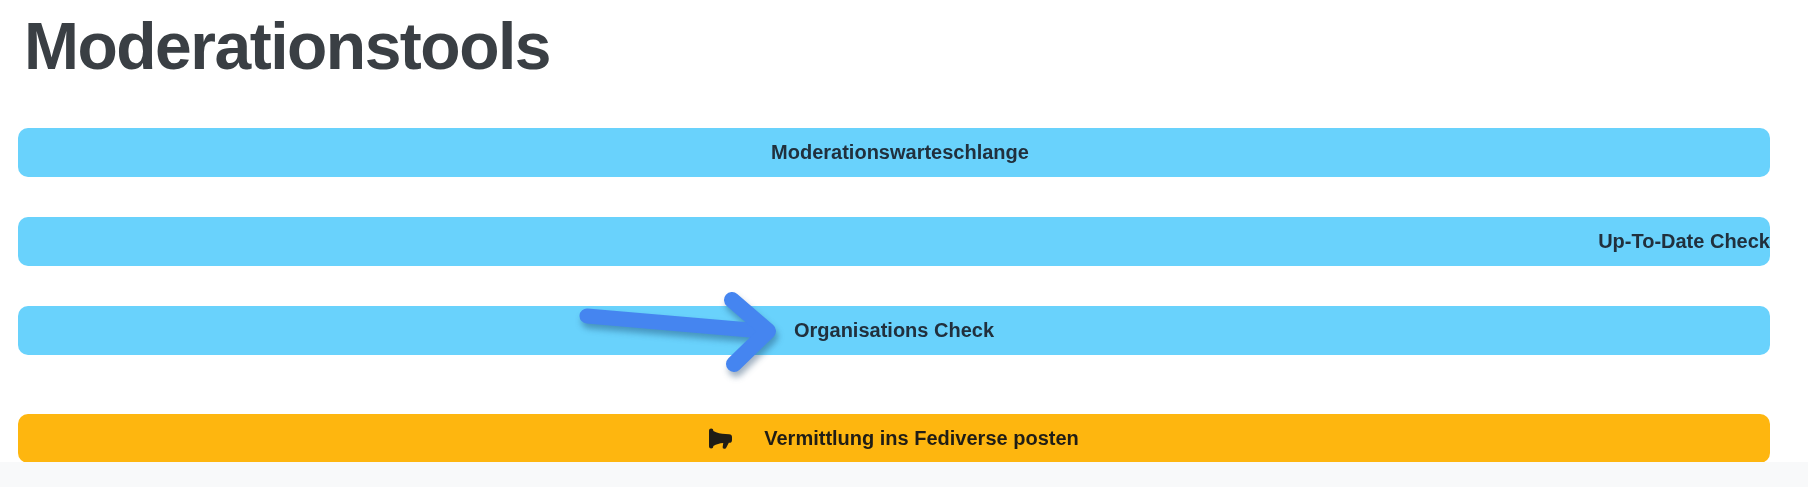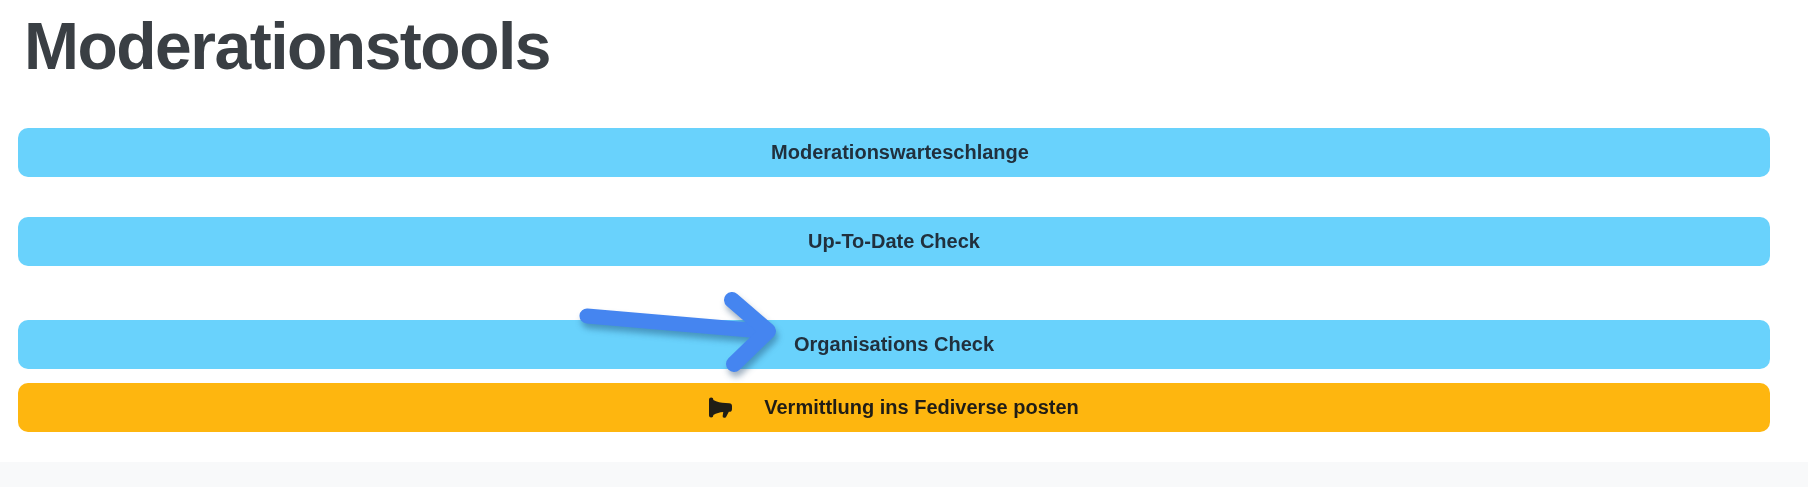--- a/index.html
+++ b/index.html
@@ -33,23 +33,23 @@
     display:flex;
     align-items:center;
     justify-content:center;
     gap:3px;
     cursor:pointer;
     white-space:nowrap;
   }
   .btn-info    { background:var(--info-button-bg,#69d2fc);   color:var(--info-button-text,#21303d); }
   .btn-warning { background:var(--warning-button-bg,#feb60f); color:var(--warning-button-text,#201d16); }
   #btn-moderation-queue   { top:128px;padding-left:12px; }
-  #btn-up-to-date-check   { top:217px; }
-  #btn-organisations-check{ top:320px; }
-  #btn-post-fediverse     { top:383px;gap:32px; }
+  #btn-up-to-date-check   { top:217px;justify-content:flex-end; }
+  #btn-organisations-check{ top:306px; }
+  #btn-post-fediverse     { top:414px;gap:32px; }
   .megaphone-icon { width:23px; height:23px; flex:0 0 auto; }
   .annotation-arrow {
     position:absolute;
     left:565px; top:285px;
     width:230px; height:95px;
     pointer-events:none;
     filter:drop-shadow(2px 5px 3px rgba(20,60,100,0.40));
   }
   .footer-strip {
     position:absolute;

